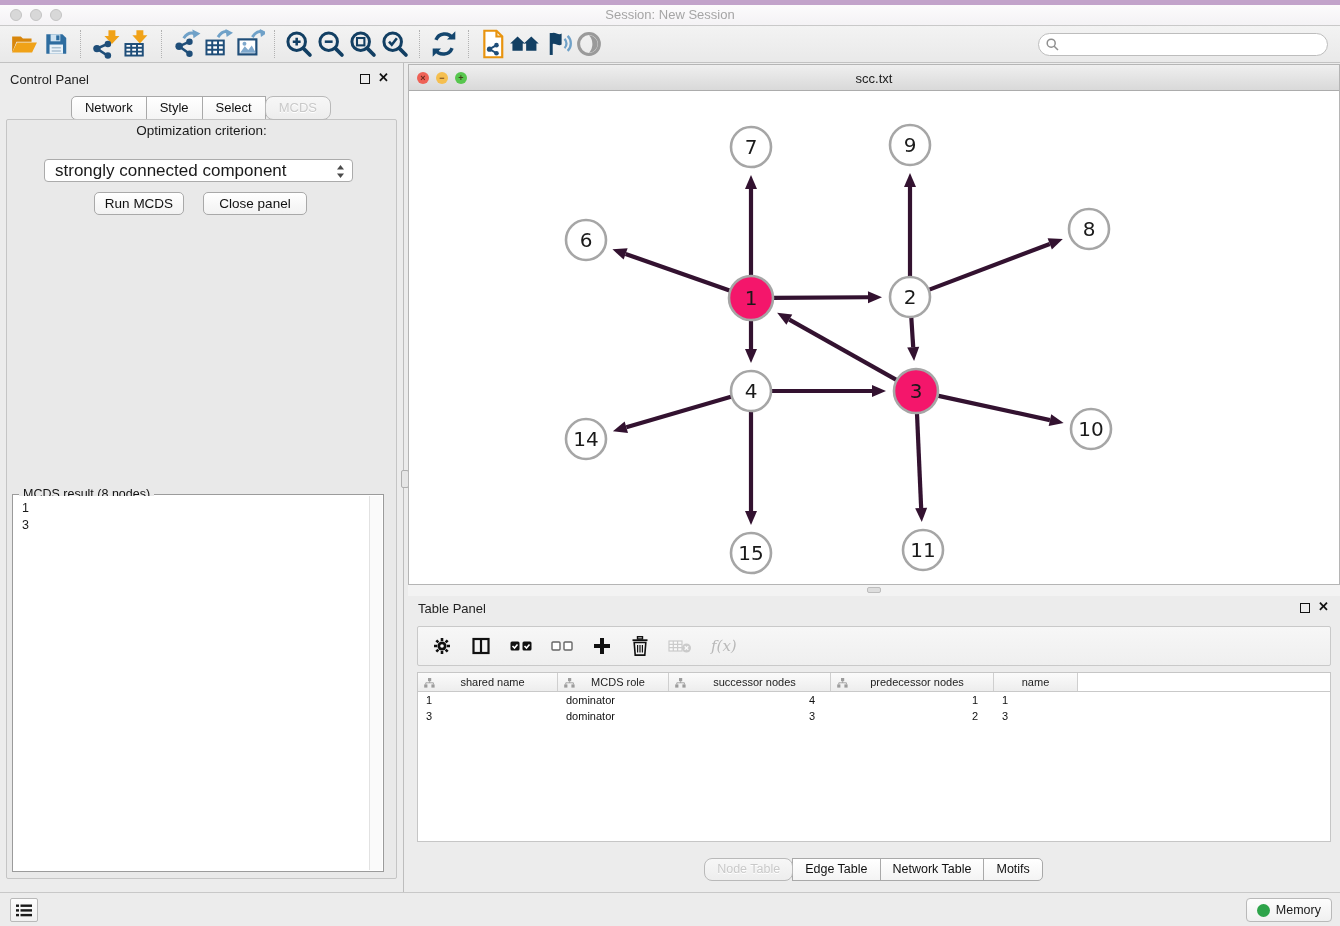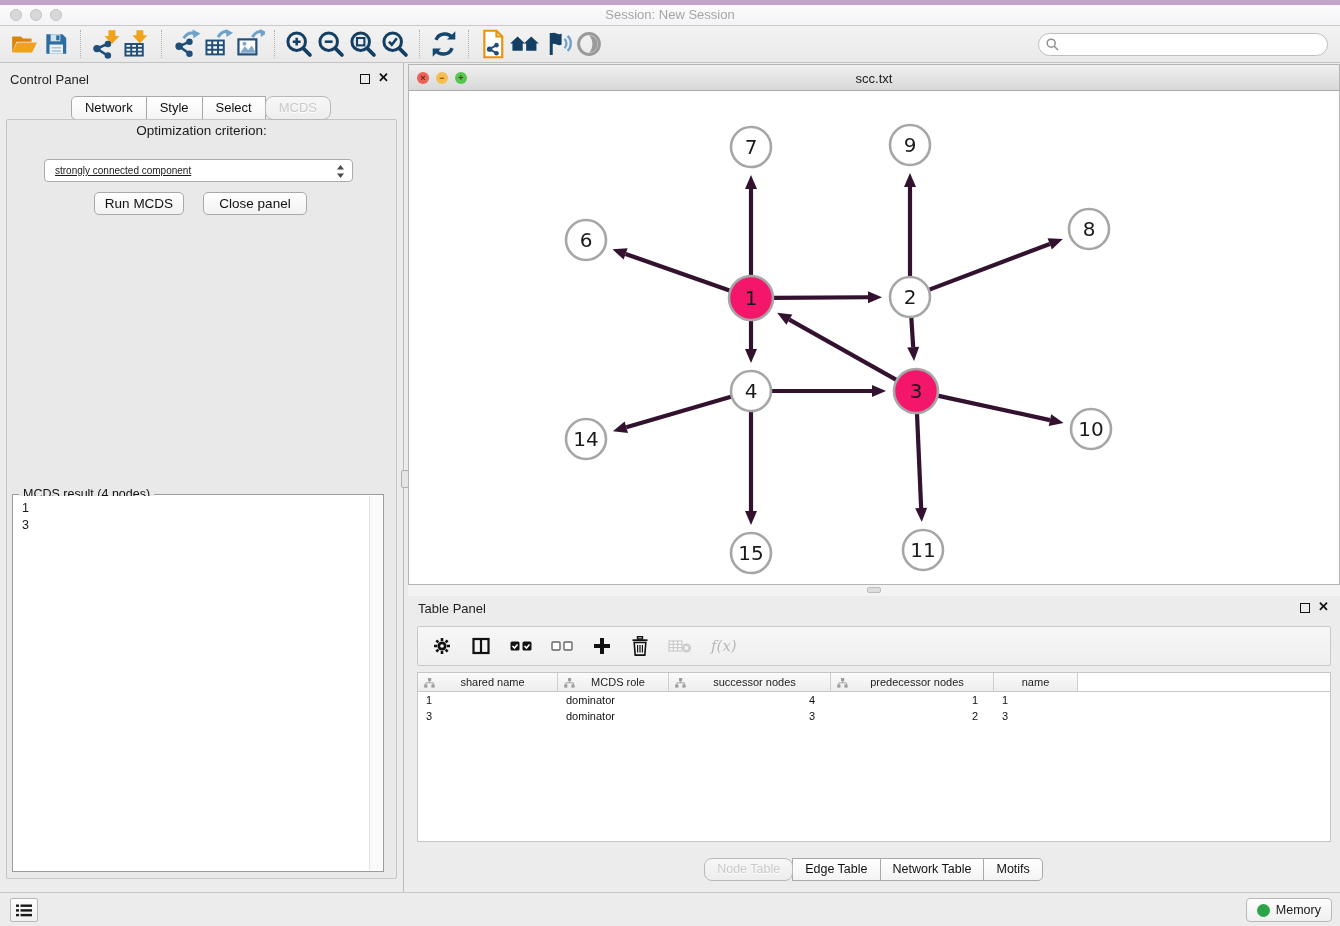--- a/index.html
+++ b/index.html
@@ -28,21 +28,21 @@
   .panel-close { position:absolute; top:8px; font-size:13px; font-weight:bold; color:#111; line-height:14px; }
   .cp-float { right:33px; } .cp-close { right:14px; }
   .seg-row { position:absolute; left:0; right:0; display:flex; justify-content:center; }
   .cp-tabs { top:33px; }
   .seg { border:1px solid #A9A9A9; background:linear-gradient(#FFFFFF,#F4F4F4); padding:3px 13px 4px; font-size:13px; margin-left:-1px; color:#111; cursor:default; white-space:nowrap; }
   .seg.first { border-radius:5px 0 0 5px; }
   .seg.last  { border-radius:0 5px 5px 0; }
   .seg.selected { color:#C9C9C9; text-shadow:0 1px 0 #fff; background:linear-gradient(#F7F7F7,#EDEDED); border-color:#B9B9B9; border-radius:8px; position:relative; z-index:1;text-align:center; }
   .cp-content { position:absolute; top:56px; left:6px; right:6px; bottom:13px; background:#E9E9E9; border:1px solid #C5C5C5; border-radius:2px; }
   .opt-label { position:absolute; top:3px; left:0; right:0; text-align:center; font-size:13.5px; }
-  .criterion-select { position:absolute; top:39px; left:37px; width:309px; height:23px; background:#fff; border:1px solid #ABABAB; border-radius:4px; display:flex; align-items:center; padding:0 22px 0 10px; font-size:10px; cursor:default;text-decoration:underline; }
+  .criterion-select { position:absolute; top:39px; left:37px; width:309px; height:23px; background:#fff; border:1px solid #ABABAB; border-radius:4px; display:flex; align-items:center; padding:0 22px 0 10px; font-size:17px; cursor:default; }
   .criterion-select svg { position:absolute; right:7px; top:4px; }
   .cp-btn { position:absolute; top:72px; height:23px; background:linear-gradient(#FFFFFF,#F2F2F2); border:1px solid #A9A9A9; border-radius:5px; font-size:13.5px; font-family:"Liberation Sans",sans-serif; color:#111; cursor:default; }
   .btn-run { left:87px; width:90px; }
   .btn-close { left:196px; width:104px; }
   .mcds-group { position:absolute; left:5px; top:374px; width:372px; height:378px; border:1px solid #9B9B9B; background:#fff; }
   .mcds-legend { position:absolute; top:-8px; left:6px; background:#E9E9E9; padding:0 4px; font-size:12.5px; color:#111; }
   .mcds-list { position:absolute; inset:1px 14px 1px 1px; background:#fff; padding:4px 8px; font-size:12.5px; line-height:17px; overflow:hidden; }
   .mcds-scroll { position:absolute; top:1px; bottom:1px; right:1px; width:13px; background:#FAFAFA; border-left:1px solid #E2E2E2; }
 
   
@@ -259,21 +259,21 @@
     <div class="criterion-select">
       <span>strongly connected component</span>
       <svg width="9" height="15" viewBox="0 0 9 15">
           <path d="M4.5 1 L8 5.5 H1 z" fill="#4A4A4A"></path>
           <path d="M4.5 14 L1 9.5 H8 z" fill="#4A4A4A"></path>
         </svg>
     </div>
     <button class="cp-btn btn-run">Run MCDS</button>
     <button class="cp-btn btn-close">Close panel</button>
     <div class="mcds-group">
-      <div class="mcds-legend">MCDS result (4 nodes)</div>
+      <div class="mcds-legend">MCDS result (8 nodes)</div>
       <div class="mcds-list" id="mcds-list">
           <div>1</div>
           <div>3</div>
         </div>
       <div class="mcds-scroll"></div>
     </div>
   </div>
 </div>
 
 <div class="v-split">

